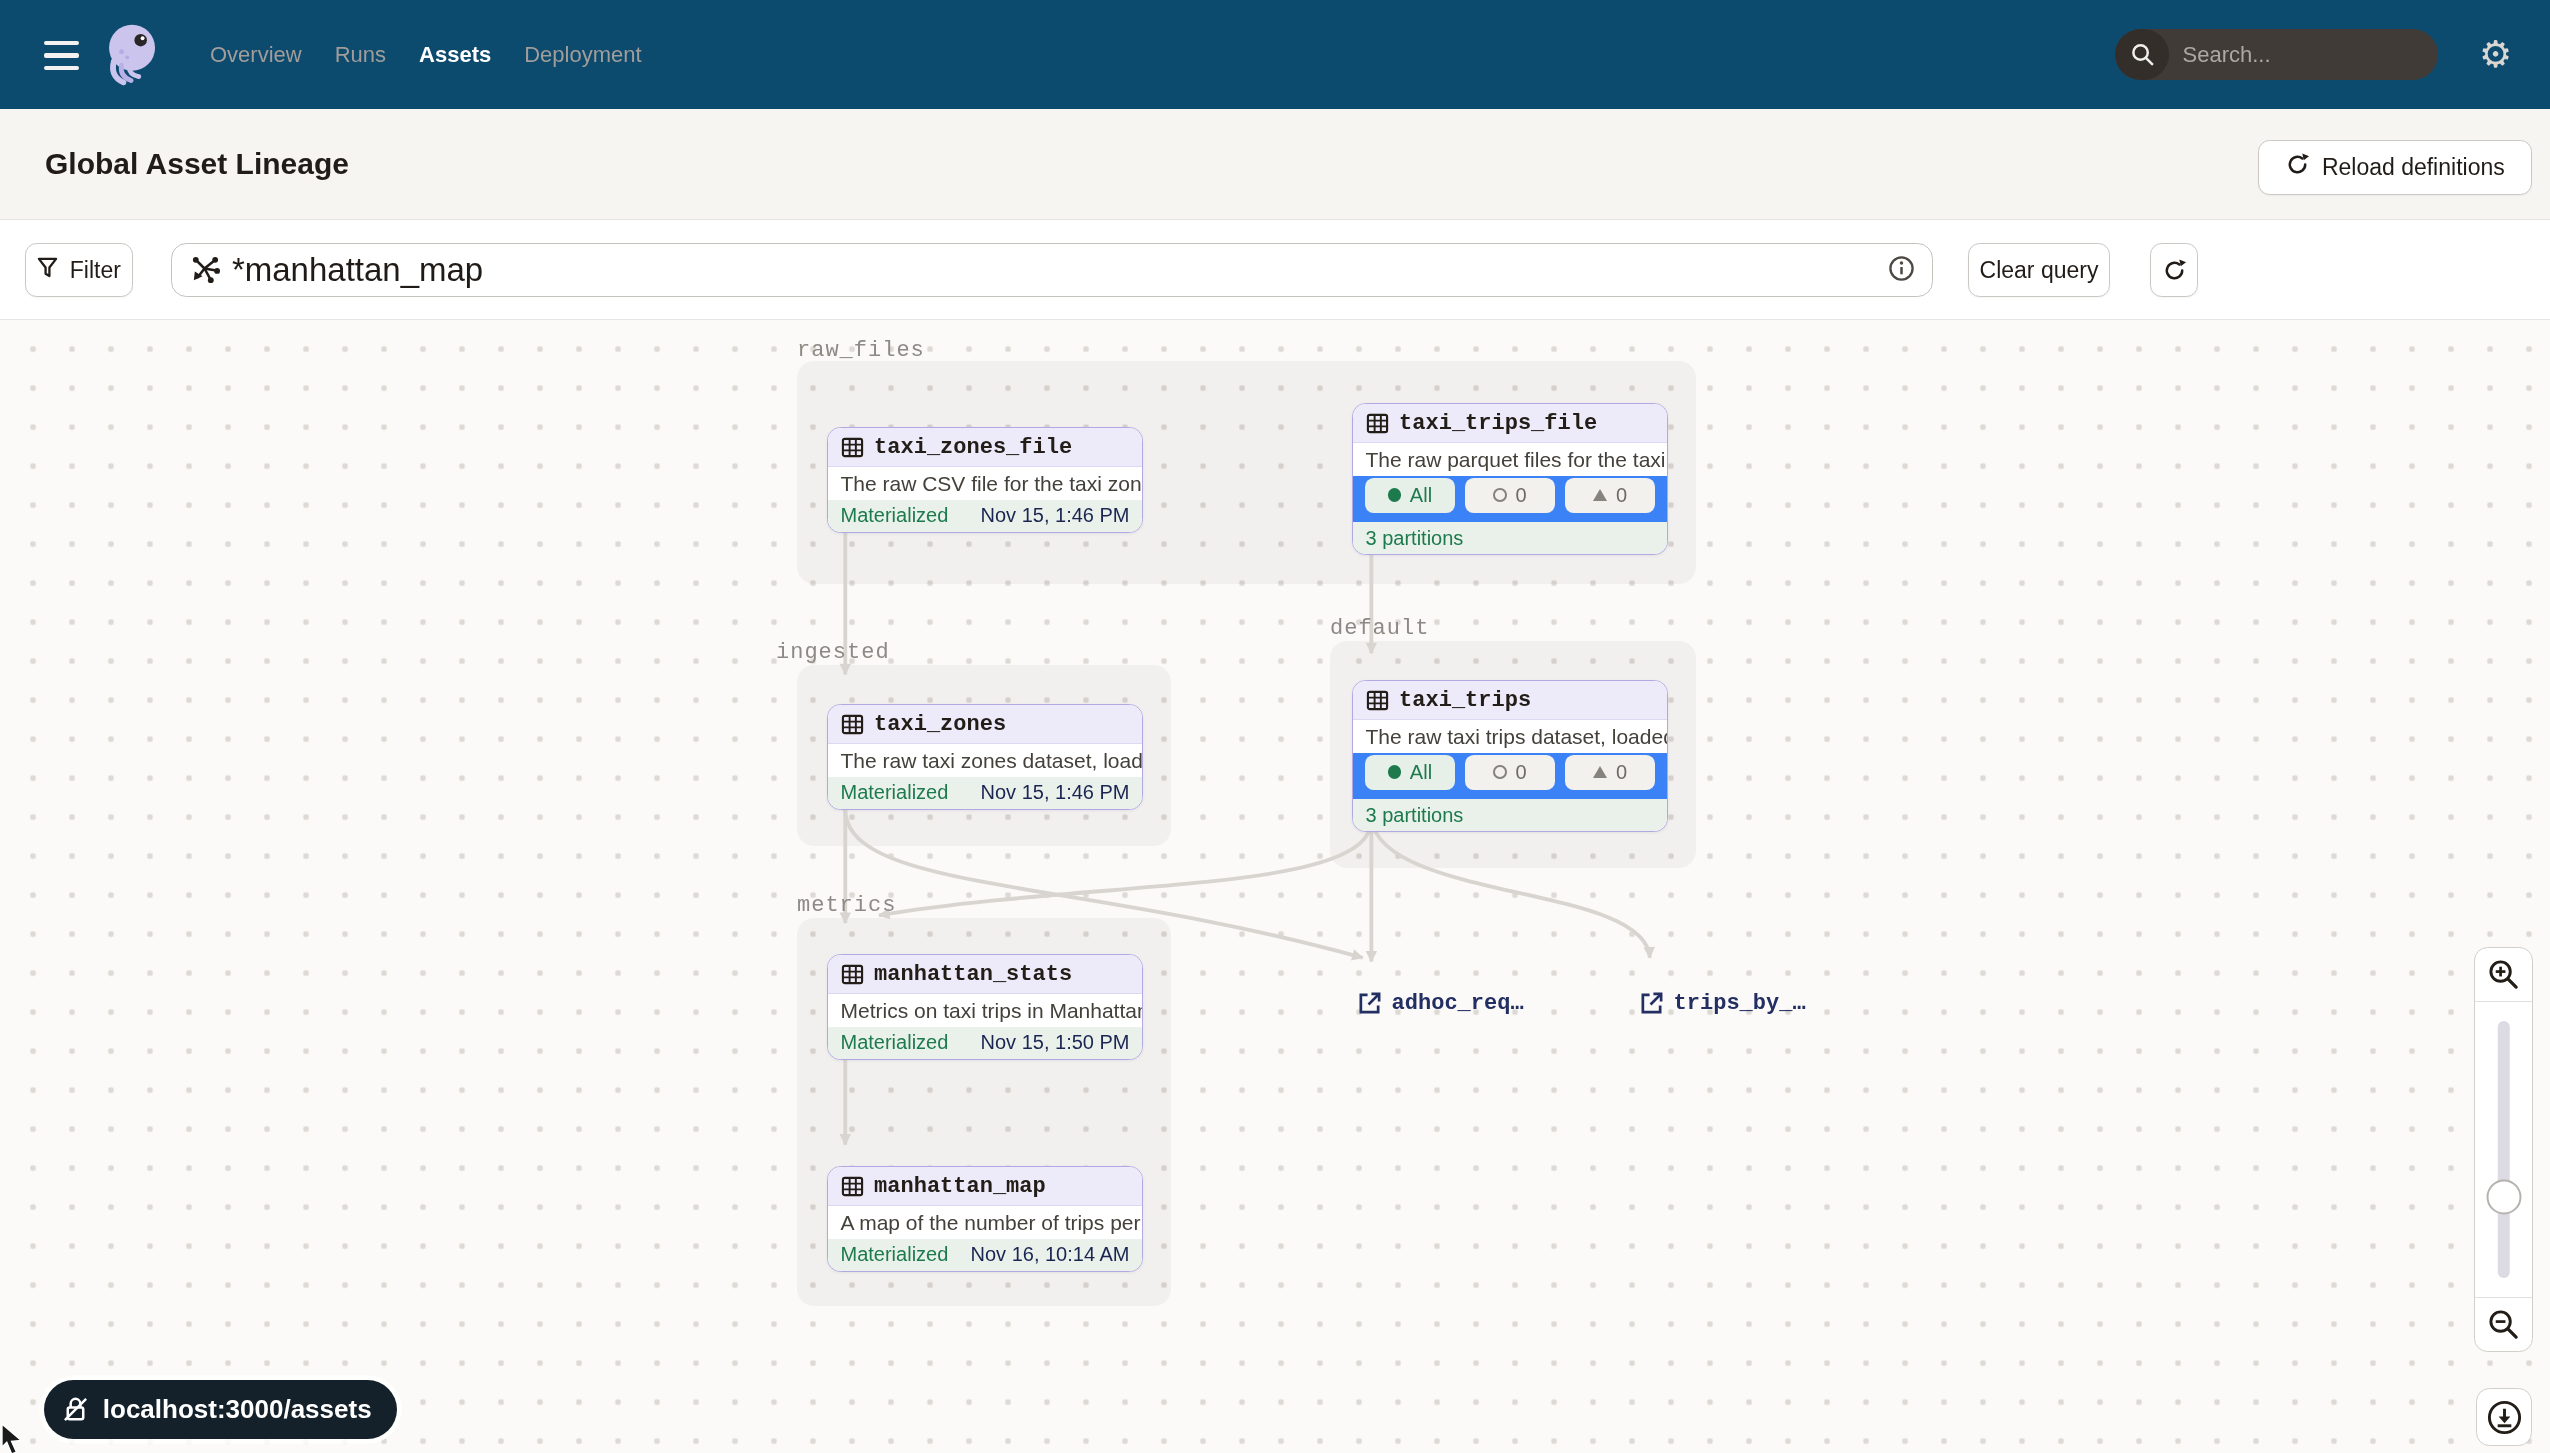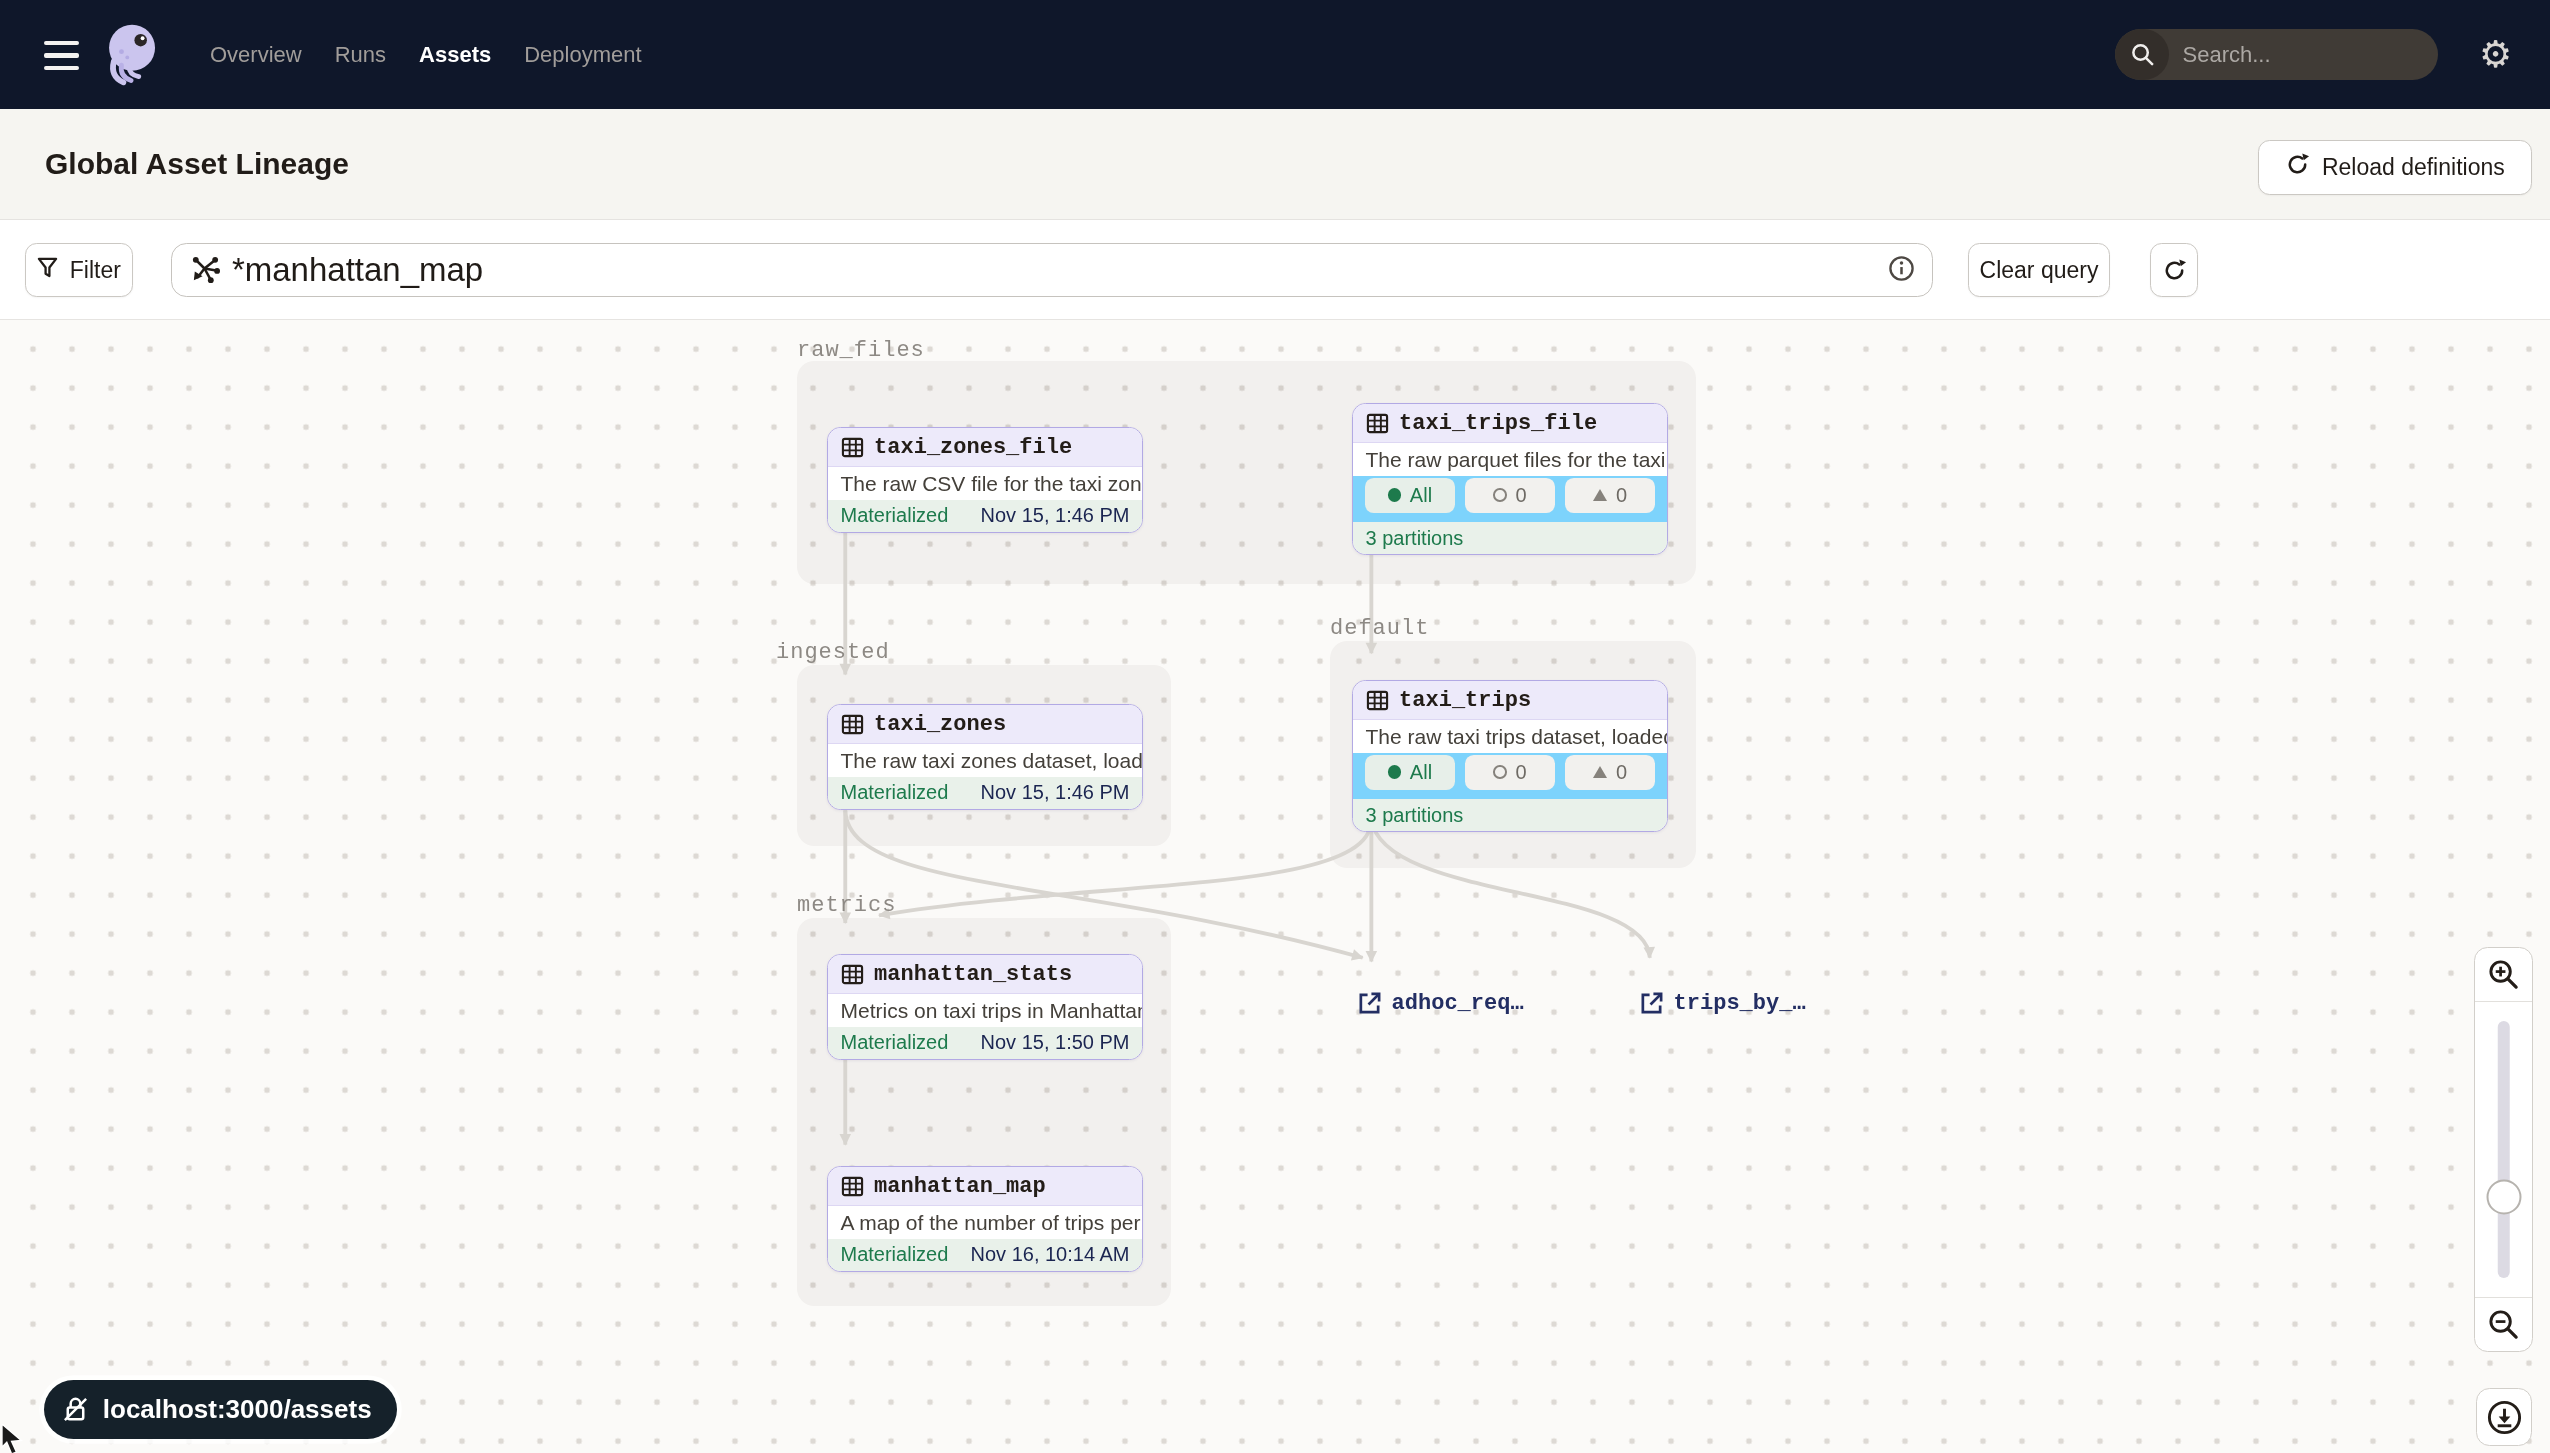--- a/index.html
+++ b/index.html
@@ -2,21 +2,21 @@
 <html><head>
 <meta charset="utf-8">
 <style>
   * { margin:0; padding:0; box-sizing:border-box; }
   html,body { width:2550px; height:1453px; overflow:hidden; background:#fbfaf8;
               font-family:"Liberation Sans", sans-serif; }
   .screen { position:relative; width:2550px; height:1453px; overflow:hidden; }
 
   
   .topnav { position:absolute; left:0; top:0; width:100%; height:109px;
-            background:#0f172a; display:flex; align-items:center; }
+            background:#0c4a6e; display:flex; align-items:center; }
   .hamburger { position:absolute; left:44px; top:37px; width:35px; height:37px;
                display:flex; flex-direction:column; justify-content:center; gap:7.7px; cursor:pointer; }
   .hamburger i { display:block; height:4.8px; background:#f4f2f0; border-radius:1.9px; }
   .logo { position:absolute; left:100px; top:21px; width:66px; height:69px; }
   .navlinks { position:absolute; left:210px; top:0; height:109px; display:flex; align-items:center; gap:33px; }
   .navlink { font-size:22px; font-weight:500; color:#a19d9a; cursor:pointer; }
   .navlink.active { color:#ffffff; font-weight:700; }
   .searchbox { position:absolute; right:112px; top:29px; width:323px; height:51px;
                background:#403b36; border-radius:26px; display:flex; align-items:center; overflow:hidden; }
   .search-circ { width:54px; height:51px; background:#332e2a; border-radius:26px;
@@ -71,21 +71,21 @@
           border-radius:13.5px; overflow:hidden; box-shadow:0 1px 2.9px rgba(60,50,120,0.08); cursor:pointer; }
   .node-header { height:39px; background:#edeafa; border-bottom:1px solid #ddd7f3;
                  display:flex; align-items:center; gap:10.6px; padding:0 12.5px;
                  font-family:"Liberation Mono", monospace; font-size:22px; font-weight:700; color:#231d18; }
   .node-desc { padding:4.8px 12.5px 3.9px 12.5px; font-size:21px; color:#44403a; white-space:nowrap;
                overflow:hidden; background:#fff; }
   .node-footer { height:32px; background:#e9f1ea; display:flex; align-items:center;
                  justify-content:space-between; padding:0 12.5px; font-size:20px; }
   .st-green { color:#1d7a4c; }
   .st-navy  { color:#1b2551; }
-  .badges { display:flex; gap:9.6px; padding:1.9px 11.6px 9.6px 11.6px; background:#7dd3fc; }
+  .badges { display:flex; gap:9.6px; padding:1.9px 11.6px 9.6px 11.6px; background:#3b82f6; }
   .pill { height:35px; flex:1; border-radius:8.7px; display:flex; align-items:center;
           justify-content:center; gap:8.7px; font-size:20px; }
   .pill-all { background:#e7efe9; color:#1d7a4c; }
   .pill-gray { background:#f2f1ee; color:#6e6a64; }
   .dot-green { width:13.5px; height:13.5px; border-radius:50%; background:#1d7a4c; }
   .ring-gray { width:13.5px; height:13.5px; border-radius:50%; border:2.9px solid #86827c; }
   .tri-gray { width:0; height:0; border-left:7.7px solid transparent; border-right:7.7px solid transparent;
               border-bottom:12.5px solid #86827c; }
 
   .ext-node { position:absolute; display:flex; align-items:center; gap:9.6px;

